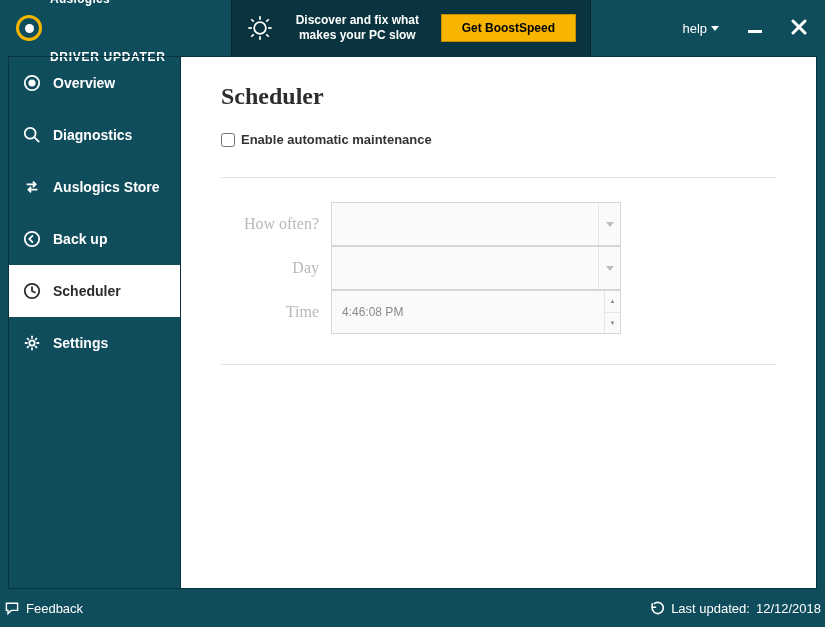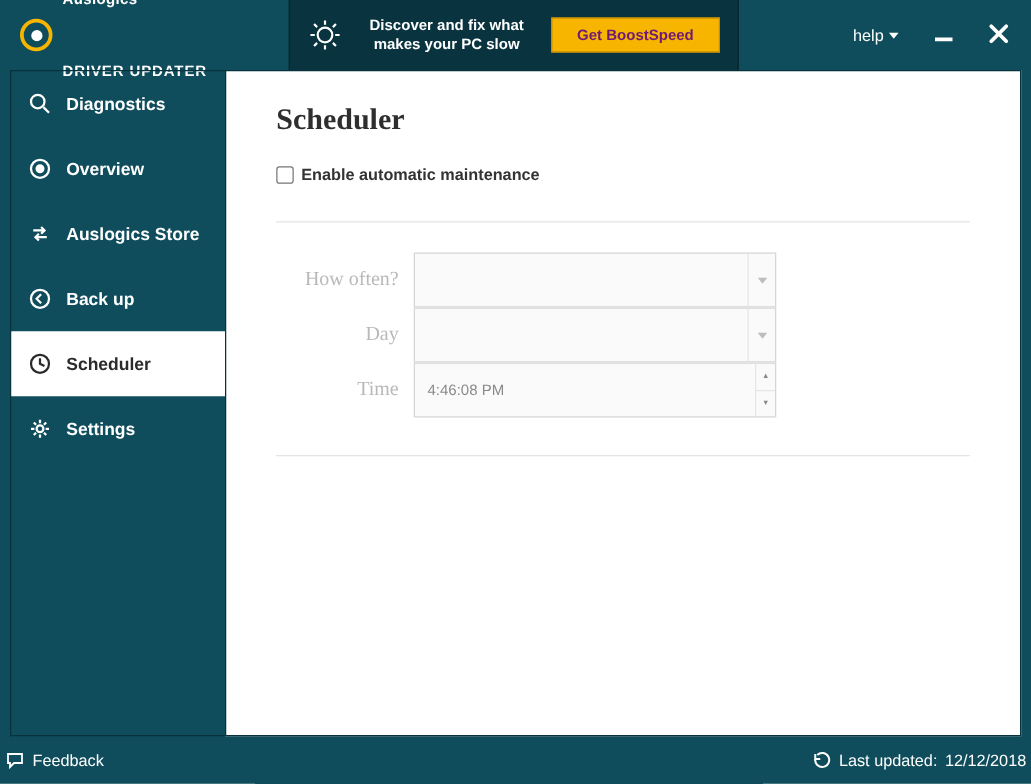--- a/index.html
+++ b/index.html
@@ -30,21 +30,21 @@
 .brand .b2 { font-size: 12px; font-weight: 700; letter-spacing: .7px; margin-top: 45px; }
 .promo {
   flex: 0 0 360px;
   background: #09333e;
   display: flex; align-items: center; gap: 12px;
   padding: 0 14px; border-right: 1px solid #07252d; border-left: 1px solid #07252d;
 }
 .promo svg { flex: 0 0 28px; }
 .promo-txt { font-size: 12px; font-weight: 600; line-height: 1.25; flex: 1; text-align: center; }
 .btn-boost {
-  background: #f7b500; color: #701a75;
+  background: #f7b500; color: #000000;
   border: 1px solid #c98e00; padding: 6px 20px;
   font-size: 12px; font-weight: 600; cursor: pointer;
 }
 .title-right {
   flex: 1; display: flex; align-items: center; justify-content: flex-end;
   gap: 28px; padding-right: 18px; font-size: 13px; padding-left: 30px;
 }
 .help { display: flex; align-items: center; gap: 4px; cursor: pointer; }
 .winbtn { cursor: pointer; }
 
@@ -156,32 +156,32 @@
       </svg>
     </div>
   </div>
 </div>
 
 <div class="body-row">
   <div class="sidebar">
 
     <div class="nav-item">
       <svg viewBox="0 0 20 20" width="18" height="18" fill="none" stroke="currentColor" stroke-width="2">
+        <circle cx="10" cy="10" r="8"></circle>
+          <circle cx="10" cy="10" r="3" fill="currentColor"></circle>
+      </svg>
+      <span>Overview</span>
+    </div>
+
+    <div class="nav-item">
+      <svg viewBox="0 0 20 20" width="18" height="18" fill="none" stroke="currentColor" stroke-width="2">
         <circle cx="8" cy="8" r="6"></circle>
           <line x1="13" y1="13" x2="18" y2="18"></line>
       </svg>
       <span>Diagnostics</span>
-    </div>
-
-    <div class="nav-item">
-      <svg viewBox="0 0 20 20" width="18" height="18" fill="none" stroke="currentColor" stroke-width="2">
-        <circle cx="10" cy="10" r="8"></circle>
-          <circle cx="10" cy="10" r="3" fill="currentColor"></circle>
-      </svg>
-      <span>Overview</span>
     </div>
 
     <div class="nav-item">
       <svg viewBox="0 0 20 20" width="18" height="18" fill="none" stroke="currentColor" stroke-width="2">
         <path d="M4 7 L14 7 M11 4 L14 7 L11 10"></path>
           <path d="M16 13 L6 13 M9 10 L6 13 L9 16"></path>
       </svg>
       <span>Auslogics Store</span>
     </div>
 

